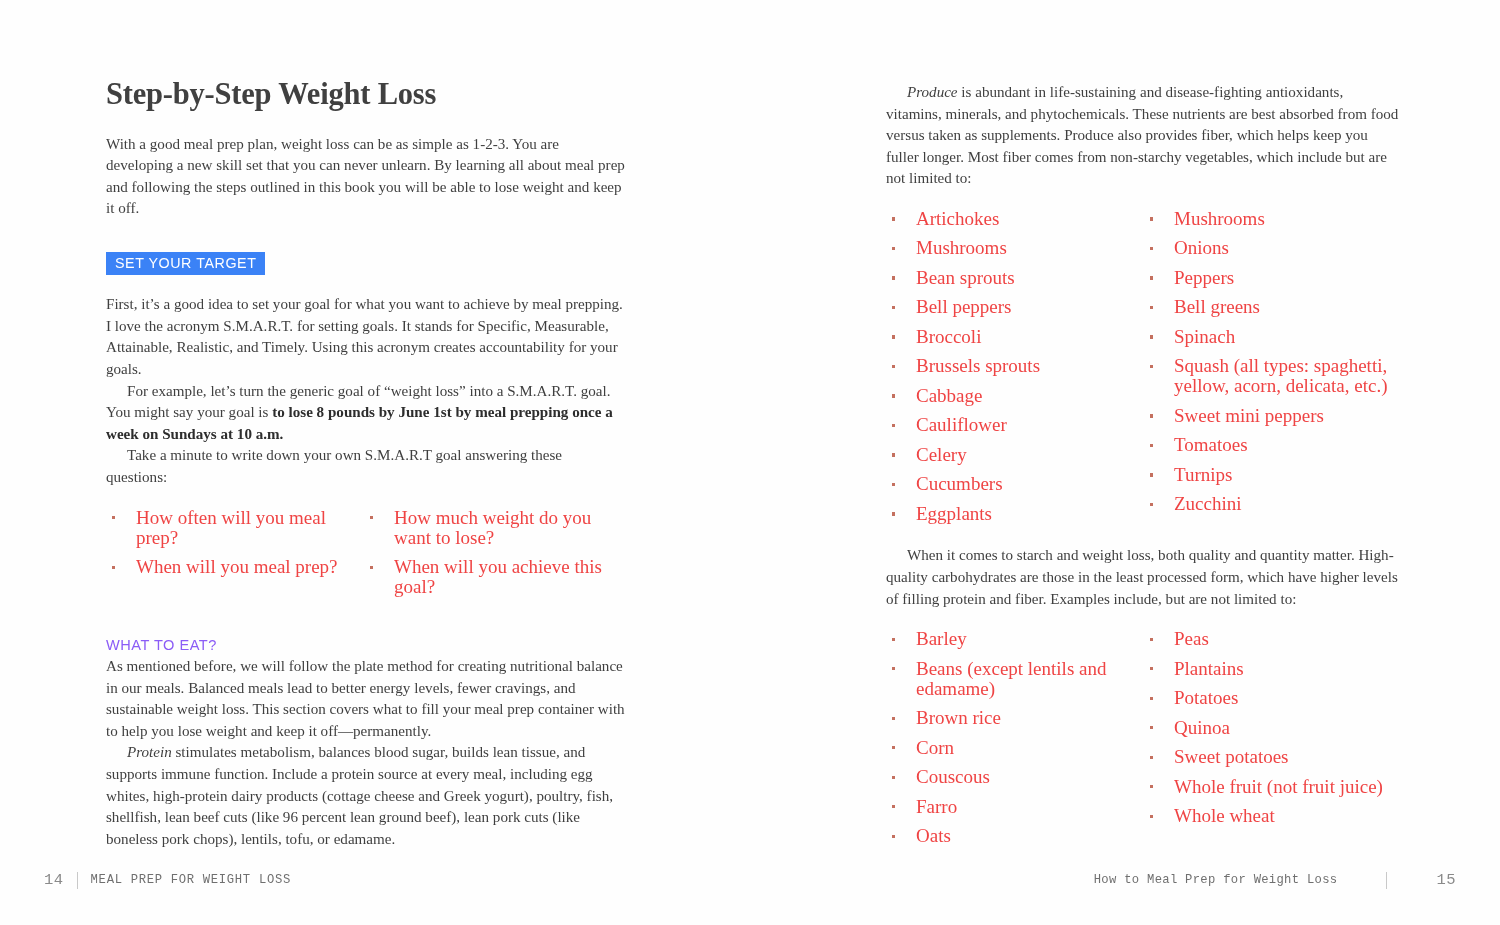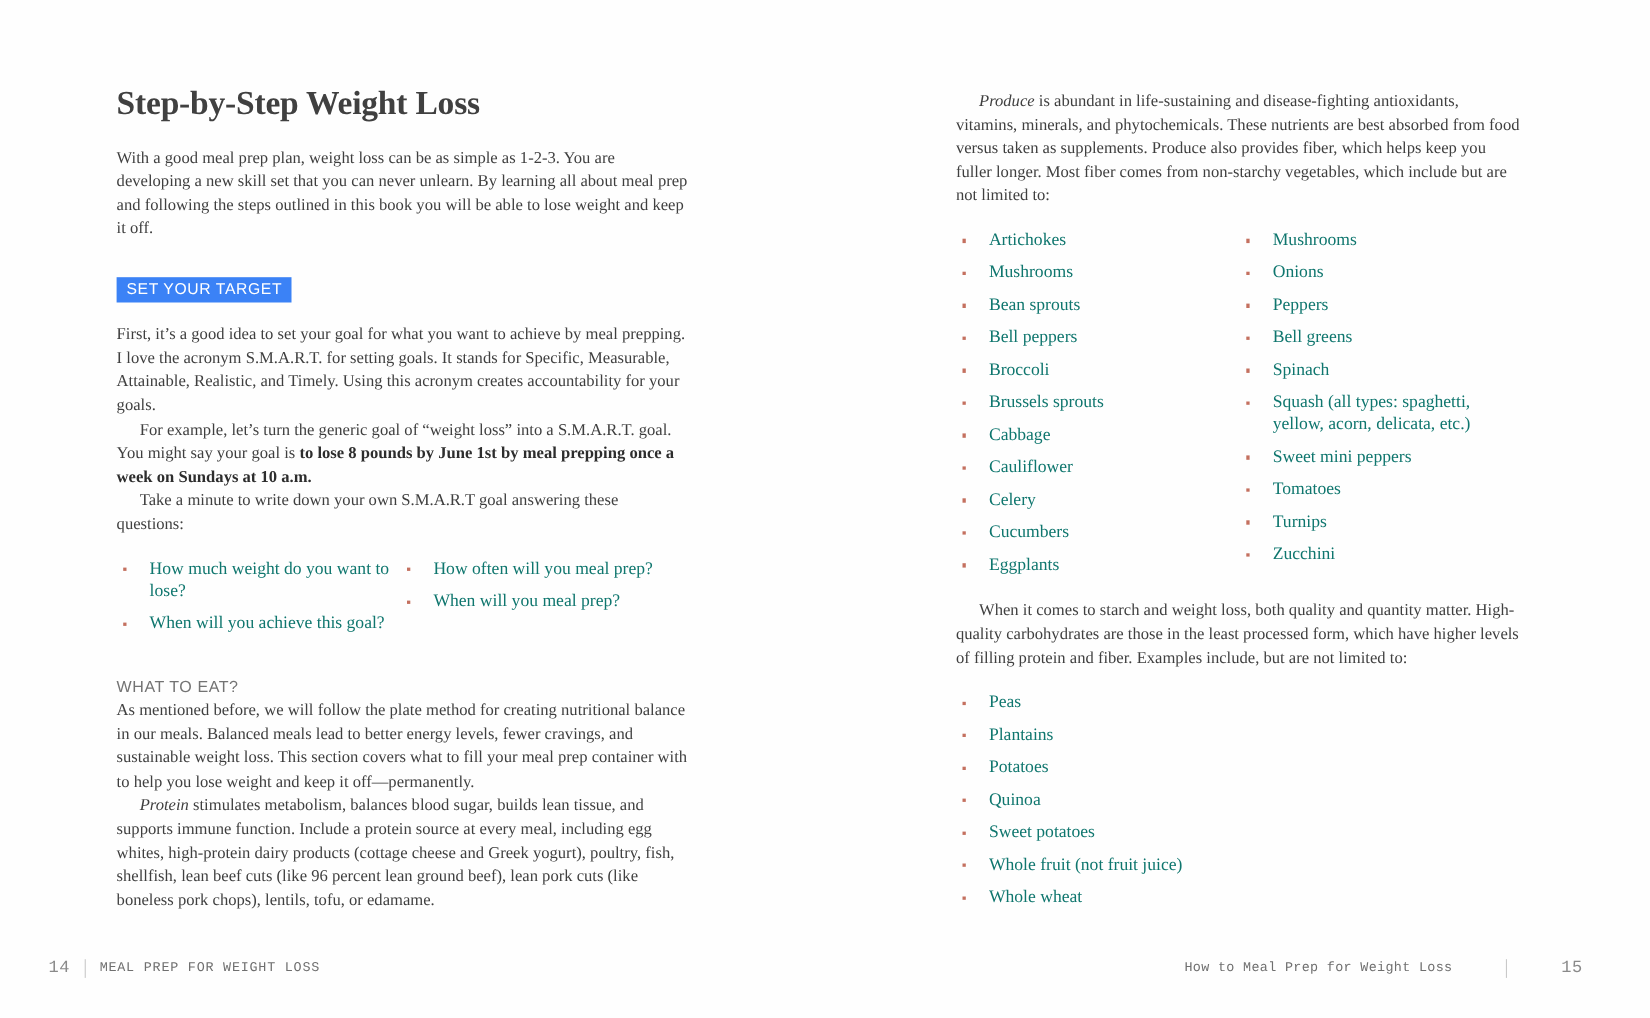--- a/index.html
+++ b/index.html
@@ -20,21 +20,21 @@
     height: 925px;
     background: #fefefe;
   }
   .page {
     position: absolute;
     top: 0;
     height: 925px;
     background: #fefefe;
   }
   .page-left  { left: 0;   width: 750px; }
-  .page-right { left: 733px; width: 750px; }
+  .page-right { left: 750px; width: 750px; }
 
   .content-left {
     position: absolute;
     left: 106px;
     top: 78px;
     width: 520px;
   }
   .content-right {
     position: absolute;
     left: 136px;   
@@ -71,42 +71,42 @@
     font-weight: normal;
     letter-spacing: 0.55px;
     padding: 4px 9px 5px 9px;
     margin: 32px 0 19px 0;
     line-height: 1;
   }
 
   .subhead {
     font-family: "Liberation Sans", "DejaVu Sans", sans-serif;
     font-size: 14.6px;
-    color: #737373;
+    color: #8b5cf6;
     letter-spacing: 0.5px;
     margin: 30px 0 2px 0;
     font-weight: normal;
     line-height: 1.2;
   }
 
   strong.bold-run { font-weight: bold; color: #2d2d2d; }
   em.italic-run { font-style: italic; }
 
   ul.bullets {
     list-style: none;
     margin: 0;
     padding: 0;
   }
   ul.bullets li {
     position: relative;
     padding-left: 30px;
-    font-size: 16px;
+    font-size: 19px;
     line-height: 20px;
     margin-bottom: 9.5px;
-    color: #0f766e;
+    color: #ef4444;
   }
   ul.bullets li::before {
     content: "";
     position: absolute;
     left: 6px;
     top: 8.5px;
     width: 3.2px;
     height: 3.2px;
     background: #c4705f;
     border-radius: 0;
@@ -184,30 +184,30 @@
 
       <p class="body-text">First, it’s a good idea to set your goal for what you want to achieve by meal prepping. I love the acronym S.M.A.R.T. for setting goals. It stands for Specific, Measurable, Attainable, Realistic, and Timely. Using this acronym creates accountability for your goals.</p>
 
       <p class="body-text indent"><span>For example, let’s turn the generic goal of “weight loss” into a S.M.A.R.T. goal. You might say your goal is </span><strong class="bold-run">to lose 8 pounds by June 1st by meal prepping once a week on Sundays at 10 a.m.</strong></p>
 
       <p class="body-text indent">Take a minute to write down your own S.M.A.R.T goal answering these questions:</p>
 
       <div class="para-gap"></div>
 
       <div class="two-col">
+        <div class="col right-q-col">
+          <ul class="bullets qa-list">
+            <li>How often will you meal prep?</li>
+            <li>When will you meal prep?</li>
+          </ul>
+        </div>
         <div class="col left-q-col">
           <ul class="bullets qa-list">
             <li>How much weight do you want to lose?</li>
             <li>When will you achieve this goal?</li>
-          </ul>
-        </div>
-        <div class="col right-q-col">
-          <ul class="bullets qa-list">
-            <li>How often will you meal prep?</li>
-            <li>When will you meal prep?</li>
           </ul>
         </div>
       </div>
 
       <div class="subhead">WHAT TO EAT?</div>
 
       <p class="body-text">As mentioned before, we will follow the plate method for creating nutritional balance in our meals. Balanced meals lead to better energy levels, fewer cravings, and sustainable weight loss. This section covers what to fill your meal prep container with to help you lose weight and keep it off—permanently.</p>
 
       <p class="body-text indent"><em class="italic-run">Protein</em><span> stimulates metabolism, balances blood sugar, builds lean tissue, and supports immune function. Include a protein source at every meal, including egg whites, high-protein dairy products (cottage cheese and Greek yogurt), poultry, fish, shellfish, lean beef cuts (like 96 percent lean ground beef), lean pork cuts (like boneless pork chops), lentils, tofu, or edamame.</span></p>
 
@@ -259,20 +259,31 @@
         </div>
       </div>
 
       <div class="para-gap-sm"></div>
 
       <p class="body-text indent">When it comes to starch and weight loss, both quality and quantity matter. High-quality carbohydrates are those in the least processed form, which have higher levels of filling protein and fiber. Examples include, but are not limited to:</p>
 
       <div class="para-gap"></div>
 
       <div class="two-col">
+        <div class="col veg-col-a">
+          <ul class="bullets starch-list">
+            <li>Barley</li>
+            <li>Beans (except lentils and edamame)</li>
+            <li>Brown rice</li>
+            <li>Corn</li>
+            <li>Couscous</li>
+            <li>Farro</li>
+            <li>Oats</li>
+          </ul>
+        </div>
         <div class="col veg-col-b">
           <ul class="bullets starch-list">
             <li>Peas</li>
             <li>Plantains</li>
             <li>Potatoes</li>
             <li>Quinoa</li>
             <li>Sweet potatoes</li>
             <li>Whole fruit (not fruit juice)</li>
             <li>Whole wheat</li>
           </ul>

